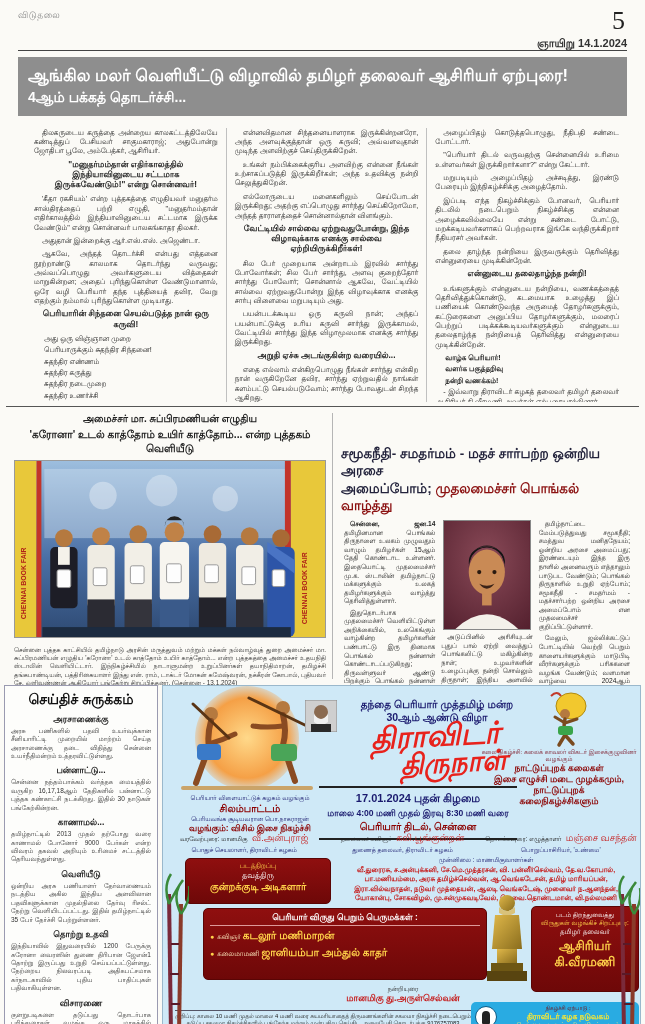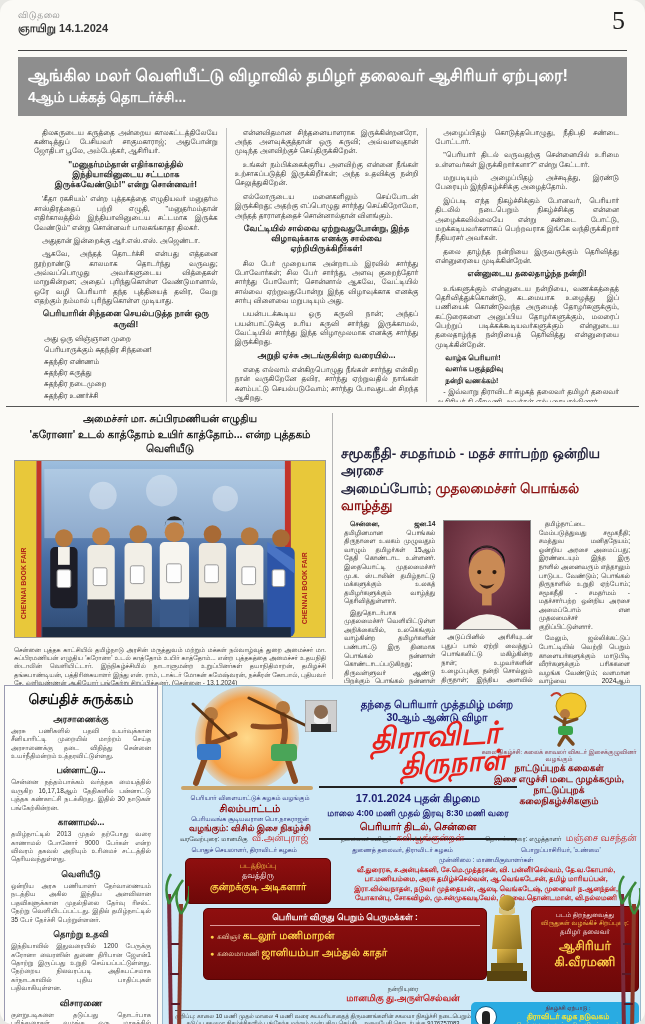--- a/index.html
+++ b/index.html
@@ -2,26 +2,25 @@
 <html><head>
 <meta charset="utf-8">
 <style>
   html,body{margin:0;padding:0;background:#e8e8e4;}
   *{box-sizing:border-box;}
   .page{
     position:relative;width:645px;height:1024px;margin:0 auto;
     background:#fbfaf6;color:#1c1c1c;
     font-family:"Liberation Sans","DejaVu Sans",sans-serif;
     overflow:hidden;
-    border-radius:13px;
   }
   
   .masthead{position:relative;padding:10px 18px 4px 18px;height:50px;}
   .mh-brand{font-size:9px;color:#8a8a8a;letter-spacing:.5px;}
-  .mh-date{font-size:11px;font-weight:bold;color:#333;margin-top:1px;}
+  .mh-date{font-size:11px;font-weight:bold;color:#333;margin-top:16px;text-align:right;}
   .mh-page{position:absolute;right:20px;top:6px;font-size:26px;font-family:"Liberation Serif","DejaVu Serif",serif;color:#222;}
   .mh-rule{border-top:1.5px solid #444;margin:0 18px;}
   
   .banner{margin:6px 18px 8px 18px;background:#8e8e8e;color:#fff;padding:8px 10px 9px 10px;}
   .banner .l1{font-size:16.5px;font-weight:bold;line-height:1.25;}
   .banner .l2{font-size:14px;font-weight:bold;margin-top:3px;}
   
   .lead{display:flex;padding:4px 18px 0 34px;height:278px;overflow:hidden;}
   .lead-col{flex:1;font-size:7.2px;line-height:1.3;text-align:justify;color:#222;overflow:hidden;padding-right:8px;}
   .lead-col + .lead-col{border-left:1px solid #c0c0c0;padding-left:8px;}

